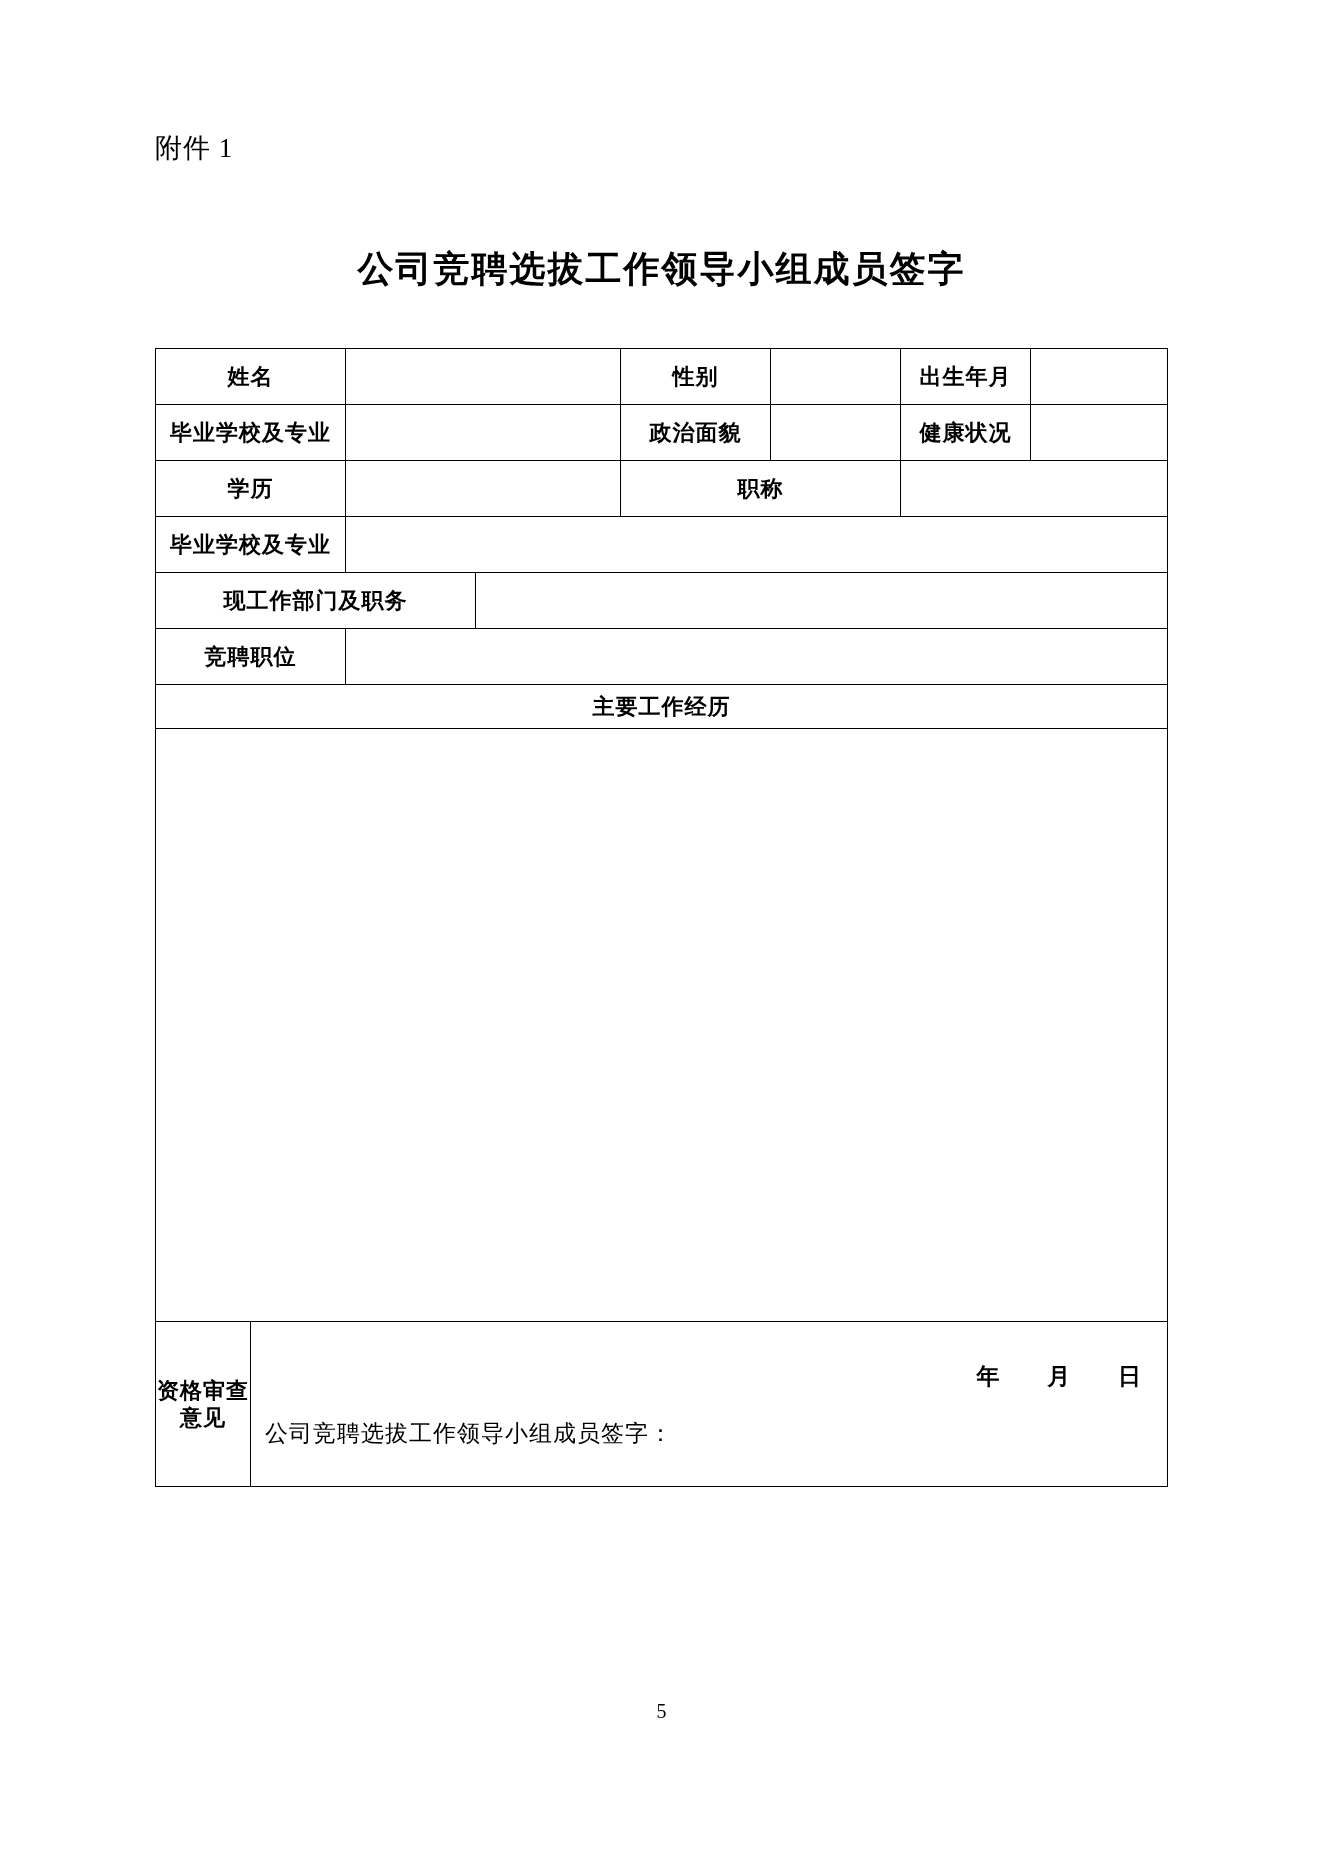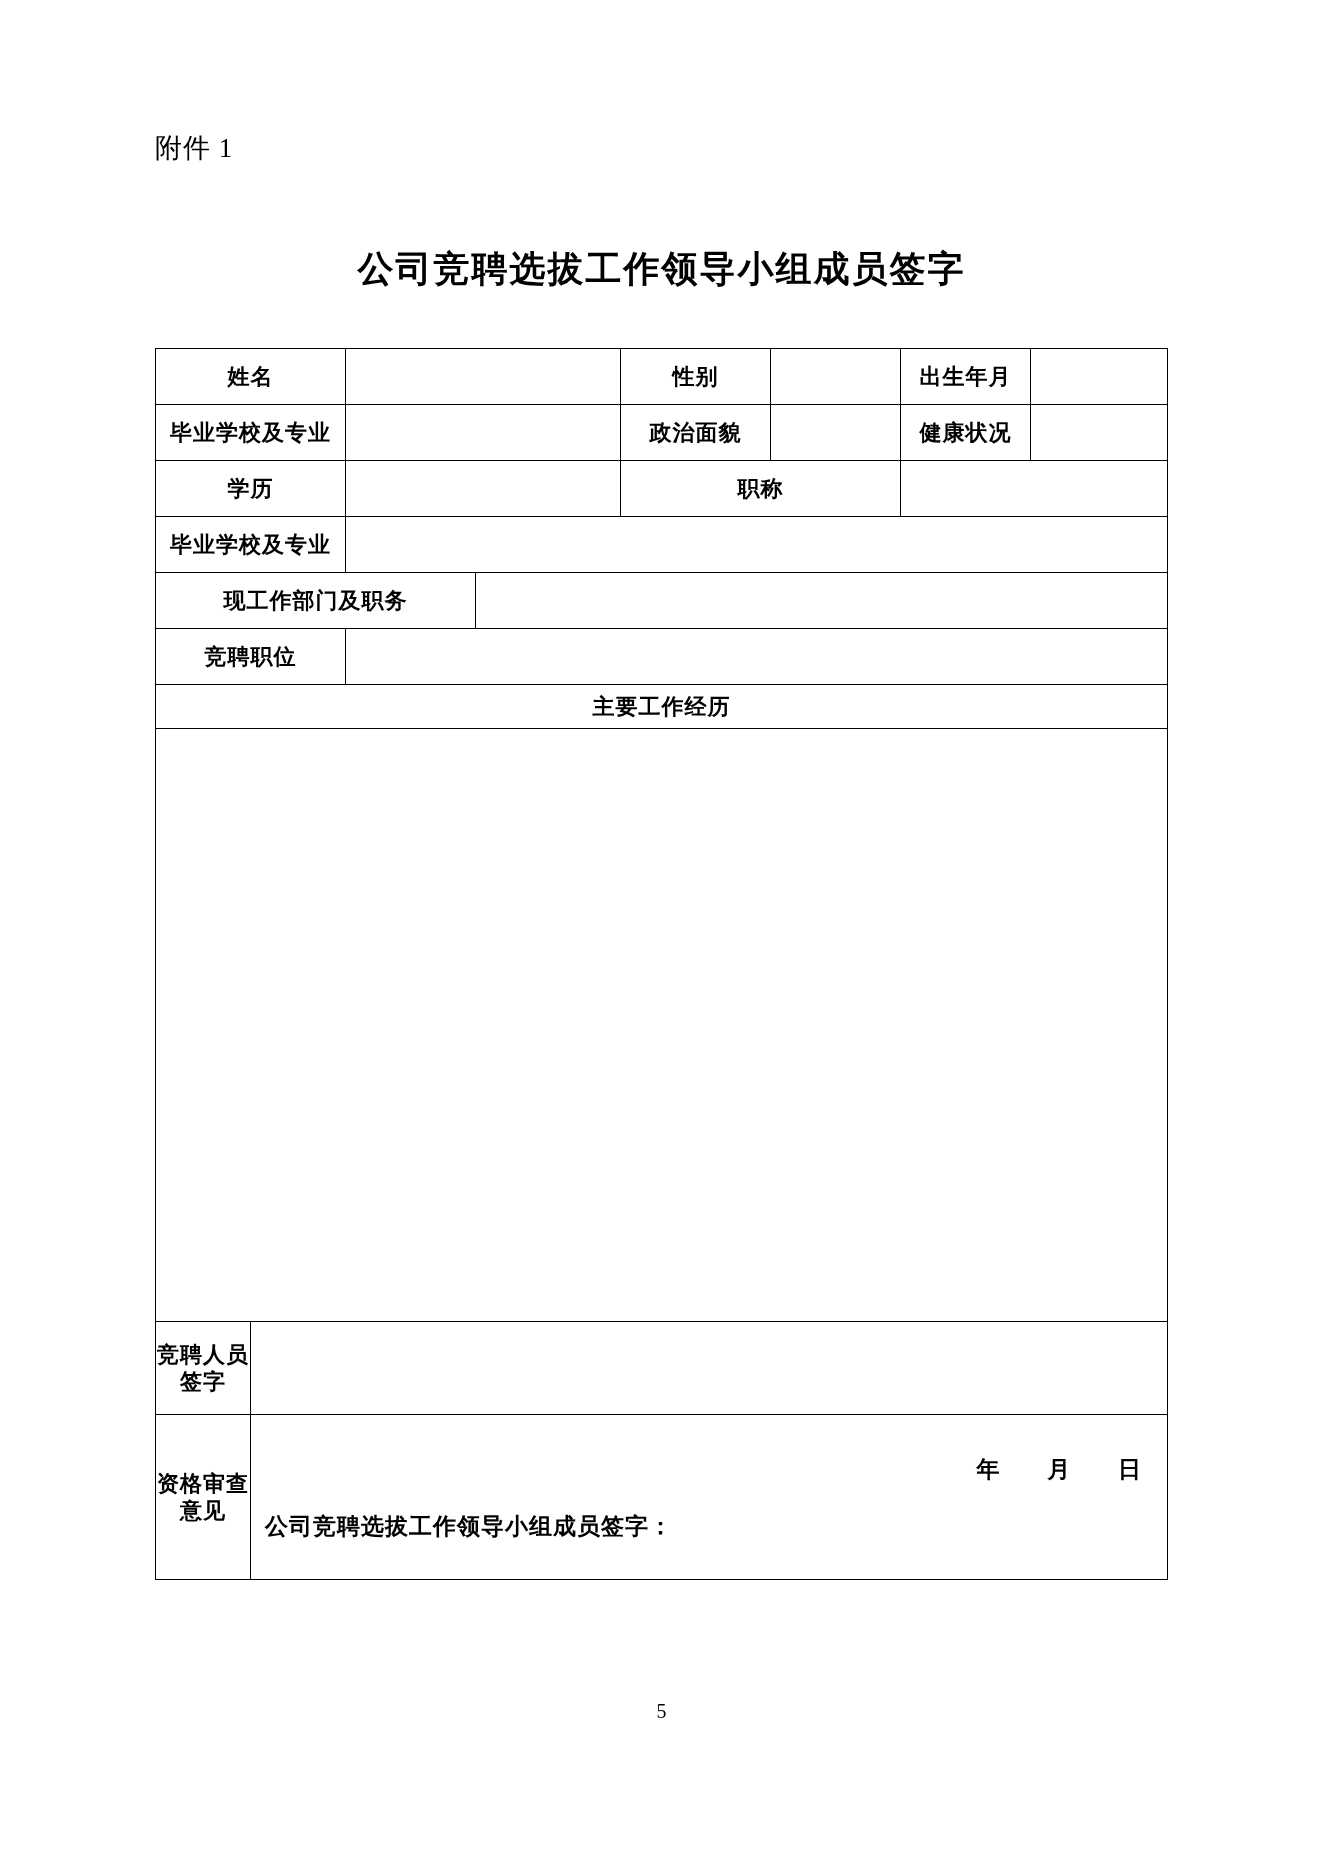--- a/index.html
+++ b/index.html
@@ -83,21 +83,21 @@
   .sign-block {
     position: relative;
     height: 100%;
     width: 100%;
   }
   .sign-text {
     position: absolute;
     left: 14px;
     top: 14px;
     font-size: 23px;
-    font-weight: bold;
+    font-weight: normal;
     letter-spacing: 1px;
   }
   .date-line {
     position: absolute;
     right: 24px;
     bottom: 12px;
     font-size: 23px;
     font-weight: bold;
     letter-spacing: 2px;
   }
@@ -180,24 +180,20 @@
     </tr>
 
     <tr class="r-head">
       <td class="label" colspan="8">主要工作经历</td>
     </tr>
 
     <tr class="r-body">
       <td class="blank cell-left" colspan="8" style="vertical-align:top"></td>
     </tr>
 
-    <tr class="r-sign">
-      <td class="label two-line">竞聘人员签字</td>
-      <td class="blank" colspan="7"></td>
-    </tr>
 
     <tr class="r-qual">
       <td class="label two-line">资格审查意见</td>
       <td class="blank" colspan="7">
         <div class="sign-block">
           <div class="sign-text">公司竞聘选拔工作领导小组成员签字：</div>
           <div class="date-line">
             <span>年</span>
             <span>月</span>
             <span>日</span>

